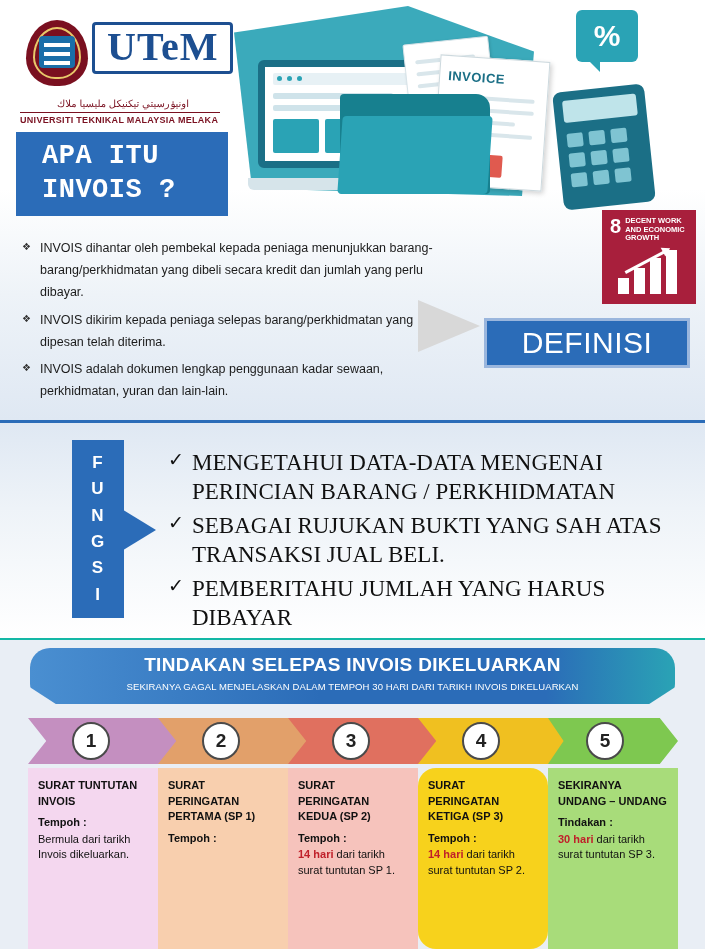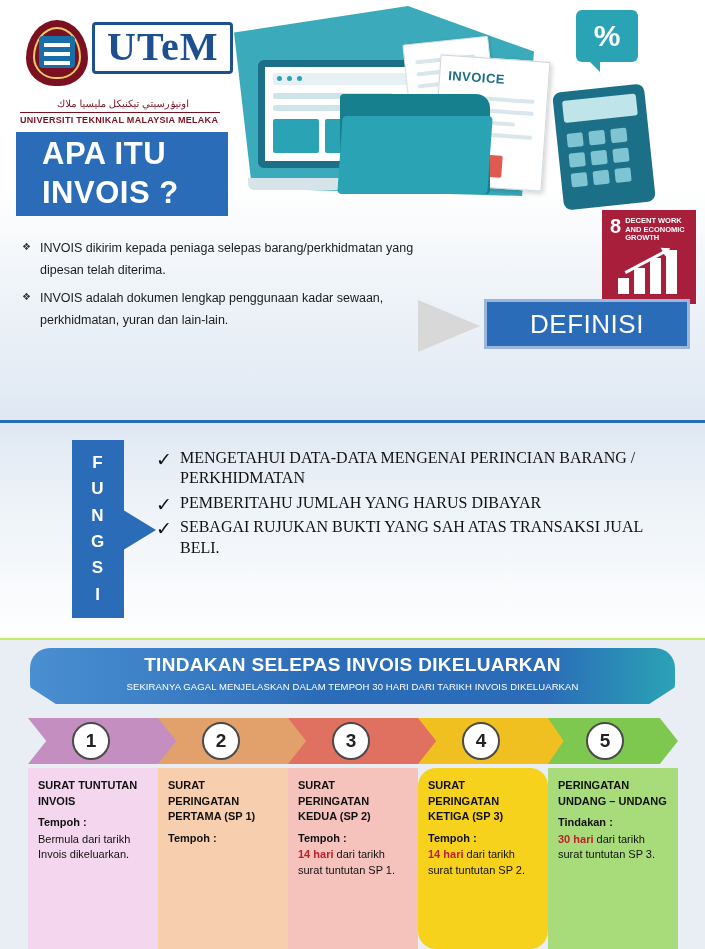--- a/index.html
+++ b/index.html
@@ -2,21 +2,21 @@
 <html><head>
 <meta charset="utf-8">
 <style>
   * { box-sizing: border-box; margin: 0; padding: 0; }
   html, body {
     width: 705px; height: 949px;
     font-family: "Liberation Sans", sans-serif;
     background: #ffffff;
     overflow: hidden;
   }
-  .page { position: relative; width: 705px; height: 760px; background: #bef264; }
+  .page { position: relative; width: 705px; height: 760px; background: #14b8a6; }
 
   
   .top-band {
     position: absolute; left: 0; top: 0; width: 705px; height: 420px;
     background: linear-gradient(180deg,#ffffff 0%, #ffffff 45%, #eef3f8 70%, #dfe8f3 100%);
   }
 
   
   .logo-wrap {
     position: absolute; left: 20px; top: 16px; width: 200px; height: 116px;
@@ -58,22 +58,22 @@
     font-size: 9px; color: #7a1020; font-weight: bold; letter-spacing: .3px;
     border-top: 1px solid #7a1020; padding-top: 2px;
   }
 
   
   .title-box {
     position: absolute; left: 16px; top: 132px; width: 212px; height: 84px;
     background: #2b6cb8; color: #fff;
     display: flex; flex-direction: column; justify-content: center;
     padding-left: 26px;
-    font-weight: bold; font-size: 31px; letter-spacing: .5px; line-height: 1.25;
-    font-family: Liberation Sans, sans-serif;
+    font-weight: bold; font-size: 27px; letter-spacing: .5px; line-height: 1.25;
+    font-family: Liberation Mono, monospace;
   }
 
   
   .illus {
     position: absolute; left: 228px; top: 0px; width: 477px; height: 230px;
   }
   .illus .teal-bg {
     position: absolute; left: 6px; top: 6px; width: 300px; height: 190px;
     background: #2aa3b5; border-radius: 6px;
     clip-path: polygon(0 14%, 58% 0, 100% 24%, 96% 100%, 6% 96%);
@@ -140,23 +140,23 @@
     position: absolute; left: 22px; top: 238px; width: 430px;
     font-size: 12.5px; color: #1b1b1b; line-height: 1.75;
   }
   .bullets li { list-style: none; position: relative; padding-left: 18px; margin-bottom: 6px; }
   .bullets li:before {
     content: "\2756"; position: absolute; left: 0; top: 0; color: #333; font-size: 10px;
   }
 
   
   .definisi {
-    position: absolute; left: 484px; top: 299px; width: 206px; height: 50px;
+    position: absolute; left: 484px; top: 318px; width: 206px; height: 50px;
     background: #2b6cb8; color: #fff; display:flex; align-items:center; justify-content:center;
-    font-size: 26px; letter-spacing: .5px; border: 3px solid #9ab6dd;
+    font-size: 30px; letter-spacing: .5px; border: 3px solid #9ab6dd;
   }
   .def-arrow {
     position: absolute; left: 418px; top: 300px; width: 0; height: 0;
     border-top: 26px solid transparent; border-bottom: 26px solid transparent;
     border-left: 62px solid #d8d8d8;
   }
 
   
   .fungsi-band {
     position: absolute; left: 0; top: 420px; width: 705px; height: 218px;
@@ -168,22 +168,22 @@
     background: #2b6cb8; color: #fff; text-align: center;
     display: flex; flex-direction: column; align-items: center; justify-content: center;
     font-size: 17px; font-weight: bold; line-height: 1.55; letter-spacing: 1px;
   }
   .fungsi-arrow {
     position: absolute; left: 120px; top: 508px; width: 0; height: 0;
     border-top: 22px solid transparent; border-bottom: 22px solid transparent;
     border-left: 36px solid #2b6cb8;
   }
   .fungsi-list {
-    position: absolute; left: 156px; top: 448px; width: 520px;
-    font-family: "Liberation Serif", serif; font-size: 16px; color: #111; line-height: 1.28;
+    position: absolute; left: 168px; top: 448px; width: 520px;
+    font-family: "Liberation Serif", serif; font-size: 23px; color: #111; line-height: 1.28;
   }
   .fungsi-list li { list-style: none; position: relative; padding-left: 24px; margin-bottom: 4px; }
   .fungsi-list li:before { content: "\2713"; position: absolute; left: 0; top: 0; font-size: 19px; }
 
   
   .bottom-band {
     position: absolute; left: 0; top: 640px; width: 705px; height: 309px; background: #e9eef5;
   }
   .banner {
     position: absolute; left: 30px; top: 648px; width: 645px; height: 56px;
@@ -298,41 +298,42 @@
     <div class="graph">
       <div class="gb" style="left:0;height:16px"></div>
       <div class="gb" style="left:16px;height:26px"></div>
       <div class="gb" style="left:32px;height:36px"></div>
       <div class="gb" style="left:48px;height:44px"></div>
       <div class="arrow"></div>
     </div>
   </div>
 
   <ul class="bullets">
+    <li>INVOIS dihantar oleh pembekal kepada peniaga menunjukkan barang-barang/perkhidmatan yang dibeli secara kredit dan jumlah yang perlu dibayar.</li>
     <li>INVOIS dikirim kepada peniaga selepas barang/perkhidmatan yang dipesan telah diterima.</li>
     <li>INVOIS adalah dokumen lengkap penggunaan kadar sewaan, perkhidmatan, yuran dan lain-lain.</li>
   </ul>
 
   <div class="def-arrow"></div>
   <div class="definisi">DEFINISI</div>
 
   <div class="fungsi-band"></div>
   <div class="fungsi-box">
     <span>F</span>
     <span>U</span>
     <span>N</span>
     <span>G</span>
     <span>S</span>
     <span>I</span>
   </div>
   <div class="fungsi-arrow"></div>
   <ul class="fungsi-list">
     <li>MENGETAHUI DATA-DATA MENGENAI PERINCIAN BARANG / PERKHIDMATAN</li>
+    <li>SEBAGAI RUJUKAN BUKTI YANG SAH ATAS TRANSAKSI JUAL BELI.</li>
     <li>PEMBERITAHU JUMLAH YANG HARUS DIBAYAR</li>
-    <li>SEBAGAI RUJUKAN BUKTI YANG SAH ATAS TRANSAKSI JUAL BELI.</li>
   </ul>
 
   <div class="bottom-band"></div>
 
   <div class="banner">
     <div class="b1">TINDAKAN SELEPAS INVOIS DIKELUARKAN</div>
     <div class="b2">SEKIRANYA GAGAL MENJELASKAN DALAM TEMPOH 30 HARI DARI TARIKH INVOIS DIKELUARKAN</div>
   </div>
 
   <div class="chev-row">
@@ -372,20 +373,20 @@
 
   <div class="col-card" id="card3" style="left: 418px; width: 130px; background: rgb(247, 210, 28); border-radius: 18px;">
     <div class="hdr">SURAT PERINGATAN KETIGA (SP 3)</div>
     <div class="sub">Tempoh :</div>
     <div class="body">
       <span class="red">14 hari</span><span> dari tarikh surat tuntutan SP 2.</span>
     </div>
   </div>
 
   <div class="col-card" id="card4" style="left: 548px; width: 130px; background: rgb(168, 220, 122);">
-    <div class="hdr">PERINGATAN UNDANG – UNDANG</div>
+    <div class="hdr">SEKIRANYA UNDANG – UNDANG</div>
     <div class="sub">Tindakan :</div>
     <div class="body">
       <span class="red">30 hari</span><span> dari tarikh surat tuntutan SP 3.</span>
     </div>
   </div>
 
 </div>
 
 </body></html>

